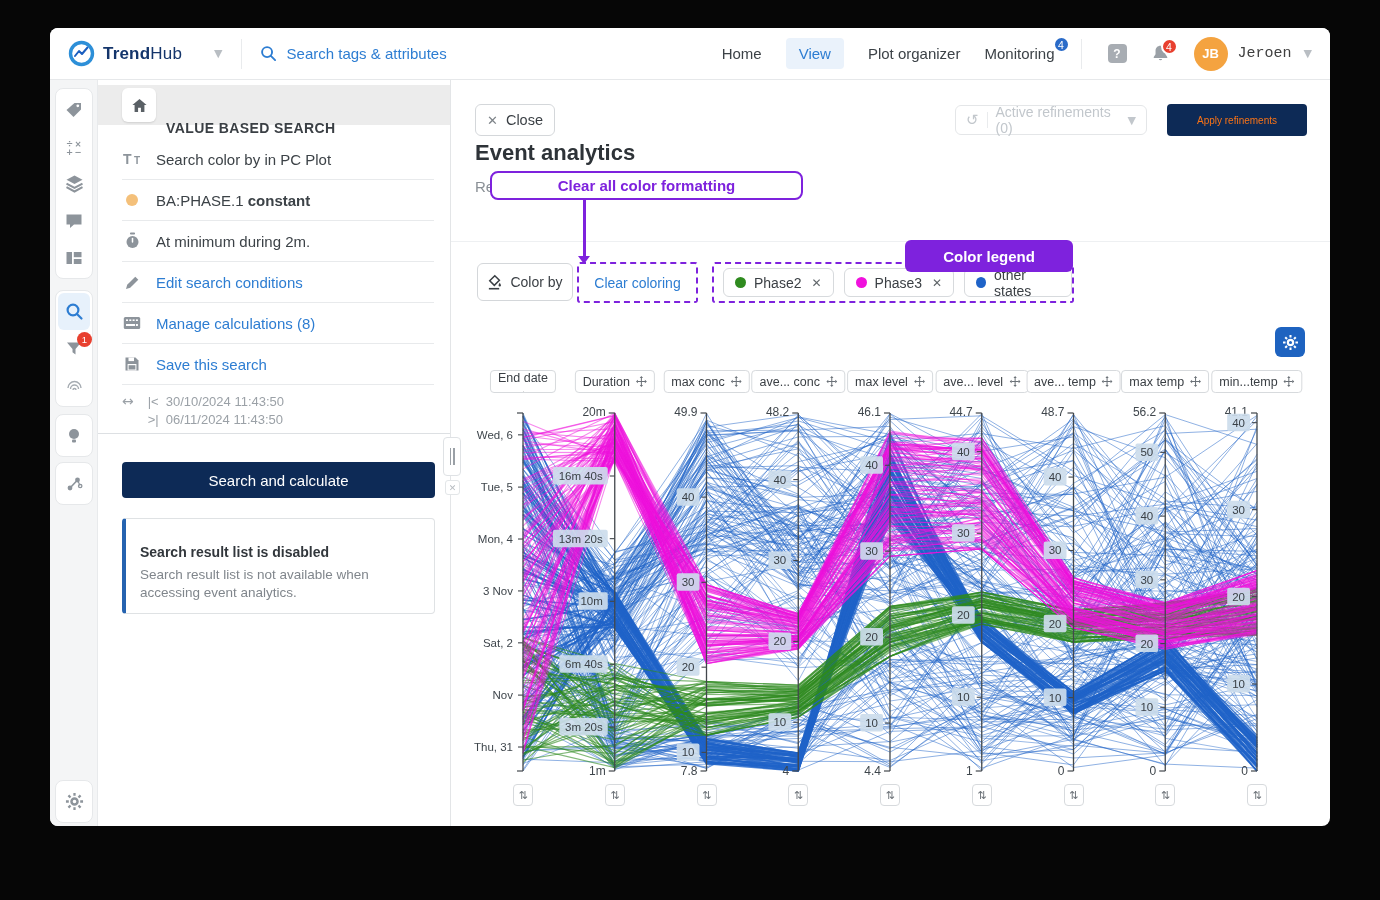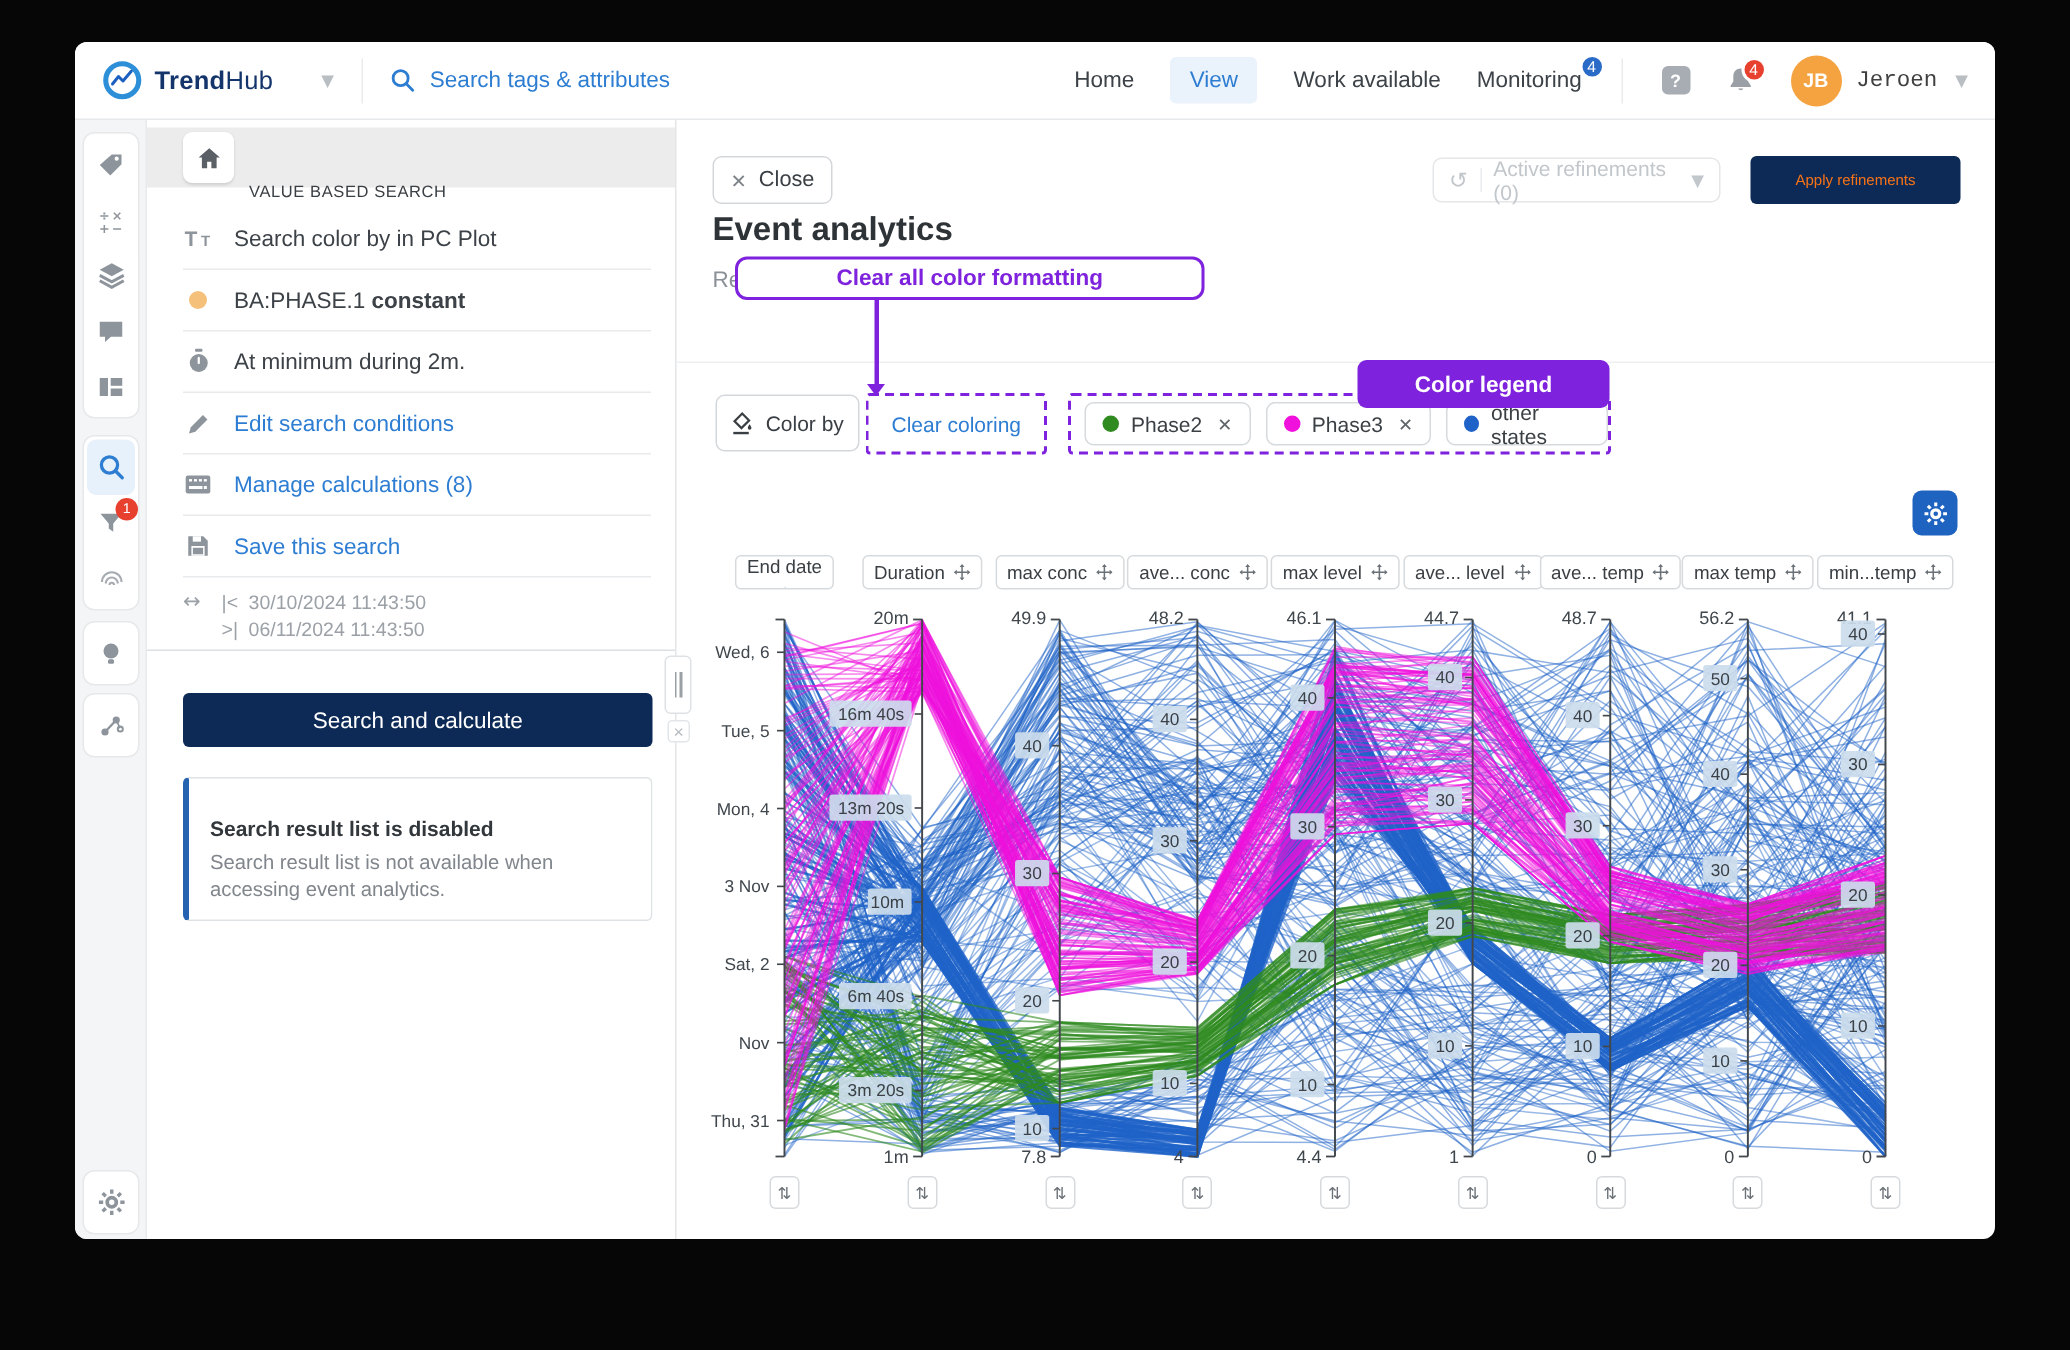--- a/index.html
+++ b/index.html
@@ -32,21 +32,21 @@
   #rail { position:absolute; left:0; top:52px; width:48px; bottom:0; background:#f4f5f6; border-right:1px solid #e8eaec; z-index:20; }
   .rail-card { position:absolute; left:5px; width:38px; background:#fff; border:1px solid #e6e8ea; border-radius:8px; padding:2px; display:flex; flex-direction:column; }
   .rail-btn { width:32px; height:37px; display:flex; align-items:center; justify-content:center; border-radius:6px; position:relative; cursor:pointer; }
   .rail-btn.active { background:#e7f1fb; }
   .rail-badge { position:absolute; top:2px; right:-2px; background:#e8402f; color:#fff; width:15px; height:15px; border-radius:50%; font-size:9.5px; display:flex; align-items:center; justify-content:center; }
 
   
   #panel { position:absolute; left:48px; top:52px; width:353px; bottom:0; background:#fff; border-right:1px solid #e3e5e7; z-index:20; }
   .panel-head { position:absolute; left:0; top:5px; width:100%; height:40px; background:#ececec; display:flex; align-items:center; padding:0 0 0 24px; gap:10px; }
   .home-btn { width:34px; height:34px; background:#fff; border-radius:6px; box-shadow:0 1px 2px rgba(0,0,0,.12); display:flex; align-items:center; justify-content:center; cursor:pointer; }
-  .panel-title { font-size:11px; font-weight:400; color:#3a3f44; letter-spacing:.4px;margin-top:46px; }
+  .panel-title { font-size:14px; font-weight:700; color:#3a3f44; letter-spacing:.4px;margin-top:46px; }
   .rows { position:absolute; left:0; top:59px; width:100%; }
   .p-row { display:flex; align-items:center; gap:14px; height:41px; margin:0 16px 0 24px; border-bottom:1px solid #e8eaec; font-size:15px; color:#3c4247; }
   .p-row .ric { width:20px; display:flex; justify-content:center; flex:0 0 20px; }
   .p-link { color:#2d7dd2; cursor:pointer; }
   .dot-constant { width:12px; height:12px; border-radius:50%; background:#f4c07a; }
   .timerange { display:flex; gap:14px; margin:8px 16px 0 24px; color:#9ba1a7; font-size:13px; }
   .timerange .tlines div { line-height:18px; }
   .tr-mark { display:inline-block; width:18px; }
   .panel-sep { position:absolute; left:0; top:353px; width:100%; height:1px; background:#dde0e3; }
   .calc-btn { position:absolute; left:24px; top:382px; width:313px; height:36px; background:#0d2a56; color:#fff; font-size:15px; border:none; border-radius:4px; cursor:pointer; font-family:"Liberation Sans",sans-serif; }
@@ -117,21 +117,21 @@
     <div class="search-wrap">
       <svg width="17" height="17" viewBox="0 0 18 18">
         <circle cx="7.5" cy="7.5" r="5.3" fill="none" stroke="#2d7dd2" stroke-width="2"></circle>
         <path d="M11.5 11.5L16 16" stroke="#2d7dd2" stroke-width="2" stroke-linecap="round"></path>
       </svg>
       <input type="text" placeholder="Search tags &amp; attributes" style="">
     </div>
     <div class="top-right">
       <span class="nav-link">Home</span>
       <span class="nav-link active">View</span>
-      <span class="nav-link">Work available</span>
+      <span class="nav-link">Plot organizer</span>
       <span class="nav-link"><span>Monitoring</span><span class="badge-blue">4</span></span>
       <div class="v-div" style="margin:0 2px"></div>
       <div class="icon-btn">
             <span class="help-box">?</span>
           </div>
       <div class="icon-btn">
         <svg width="19" height="19" viewBox="0 0 18 18">
           <path d="M9 1.6c-2.9 0-4.7 2.1-4.7 4.9v3.3L2.6 12.4v.9h12.8v-.9l-1.7-2.6V6.5C13.7 3.7 11.9 1.6 9 1.6z" fill="#9aa0a6"></path>
           <path d="M7.4 14.2a1.7 1.7 0 0 0 3.2 0z" fill="#9aa0a6"></path>
         </svg>

